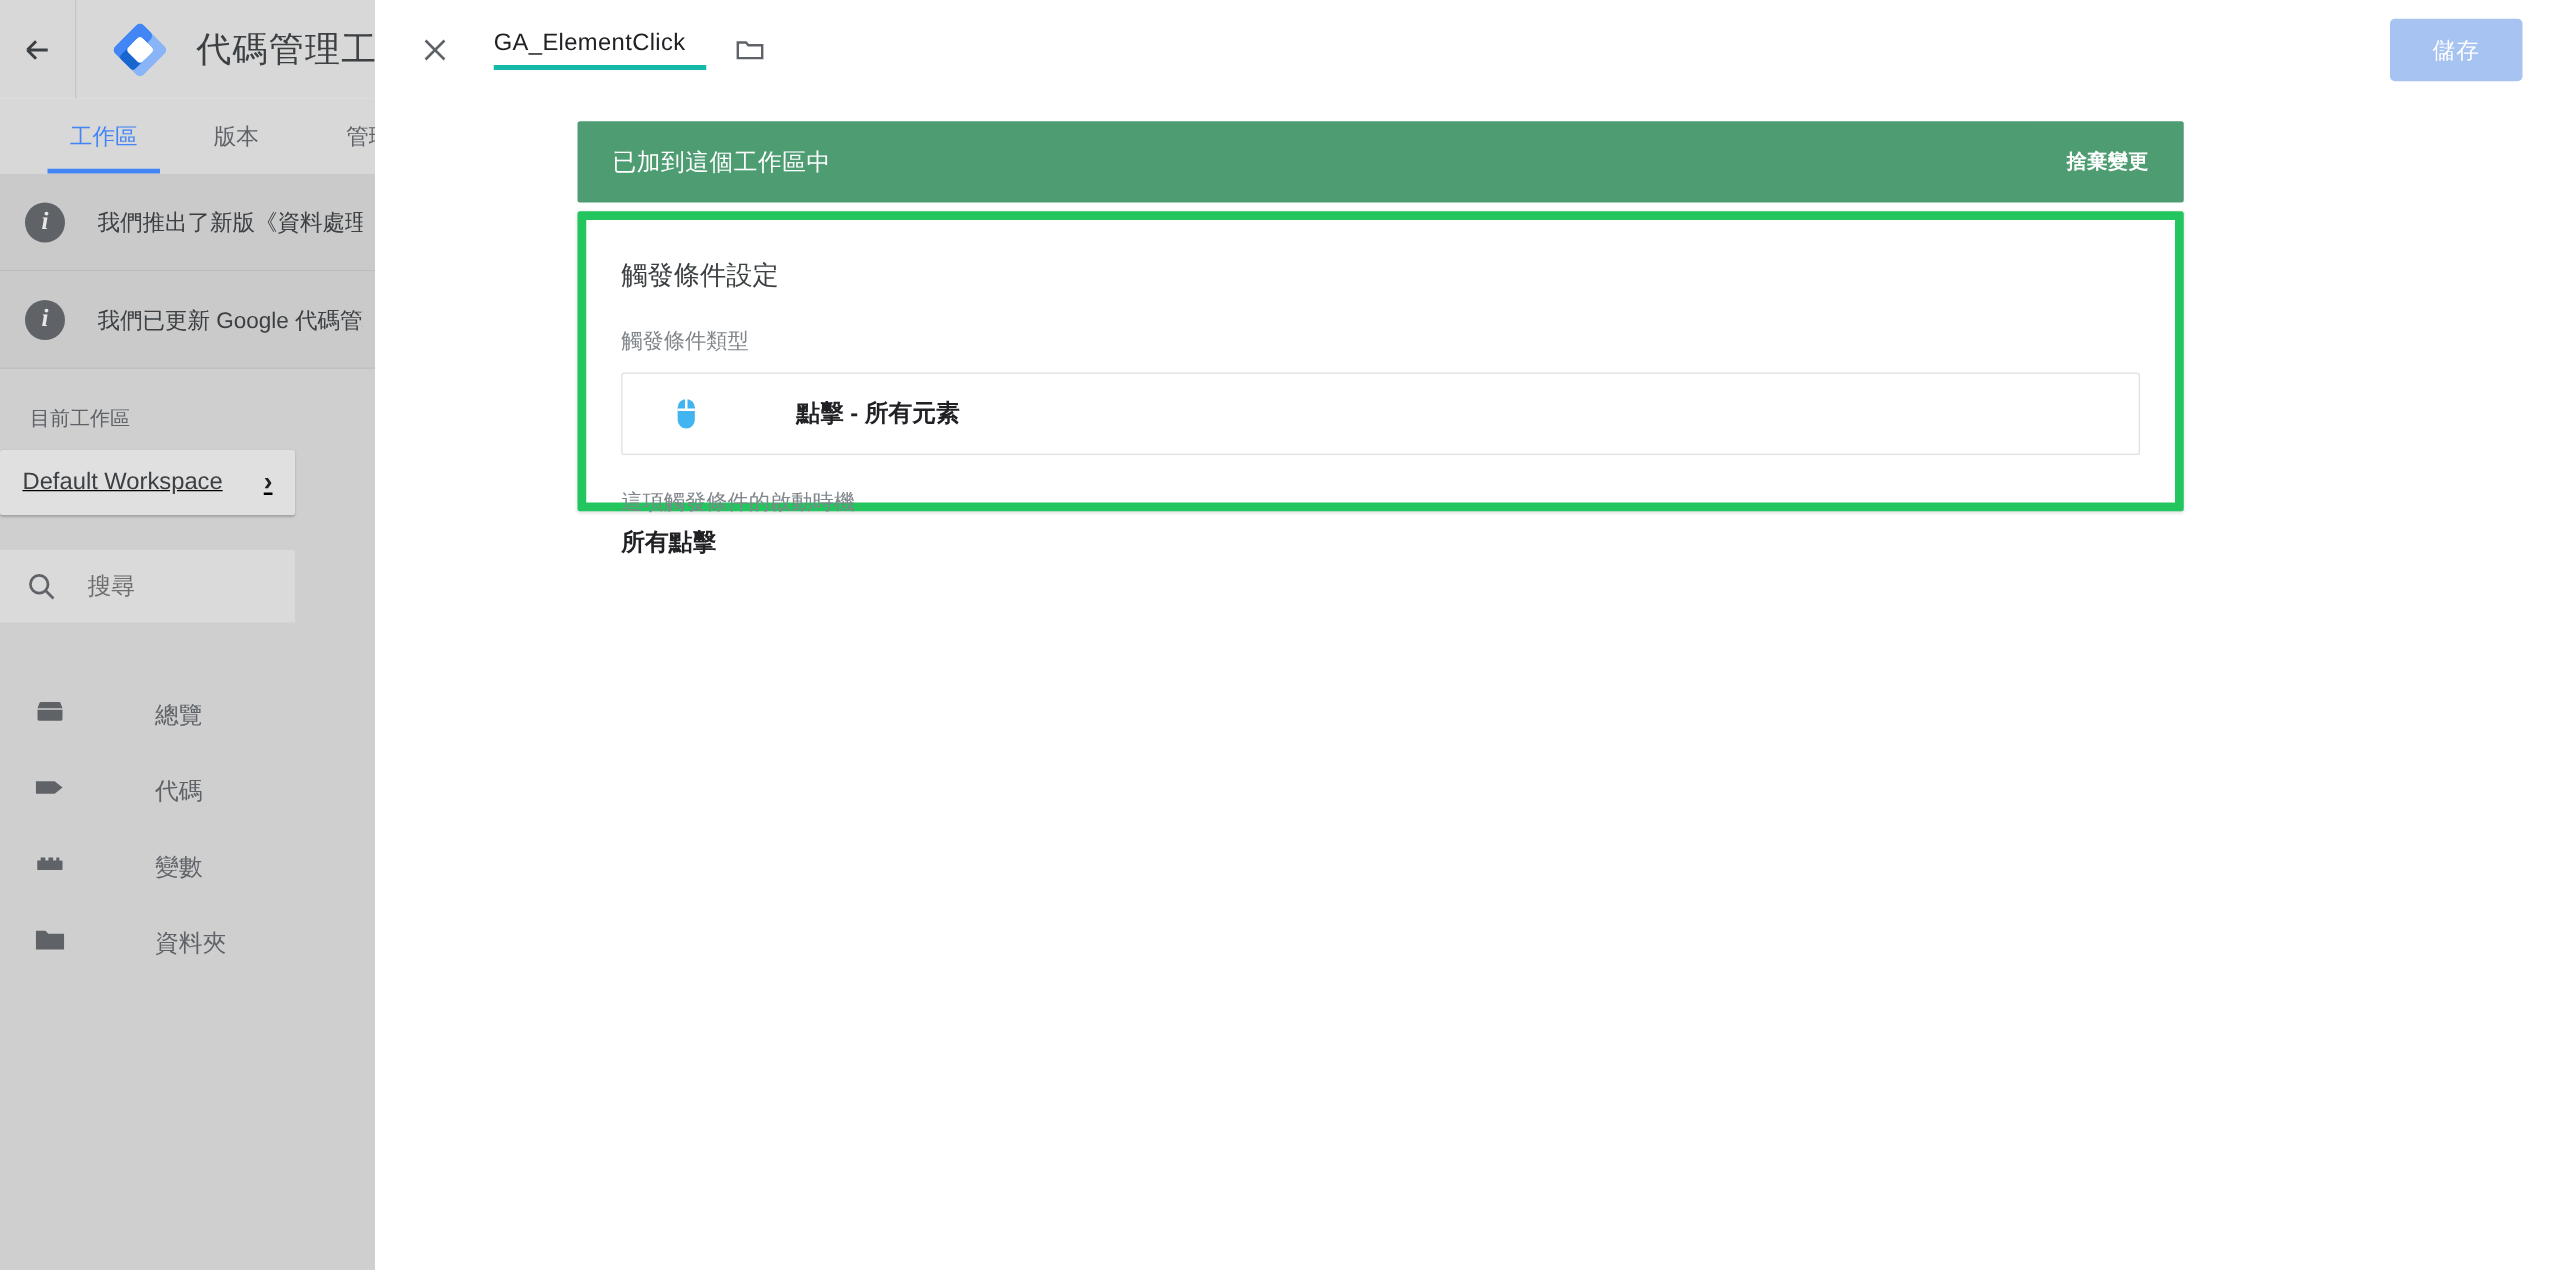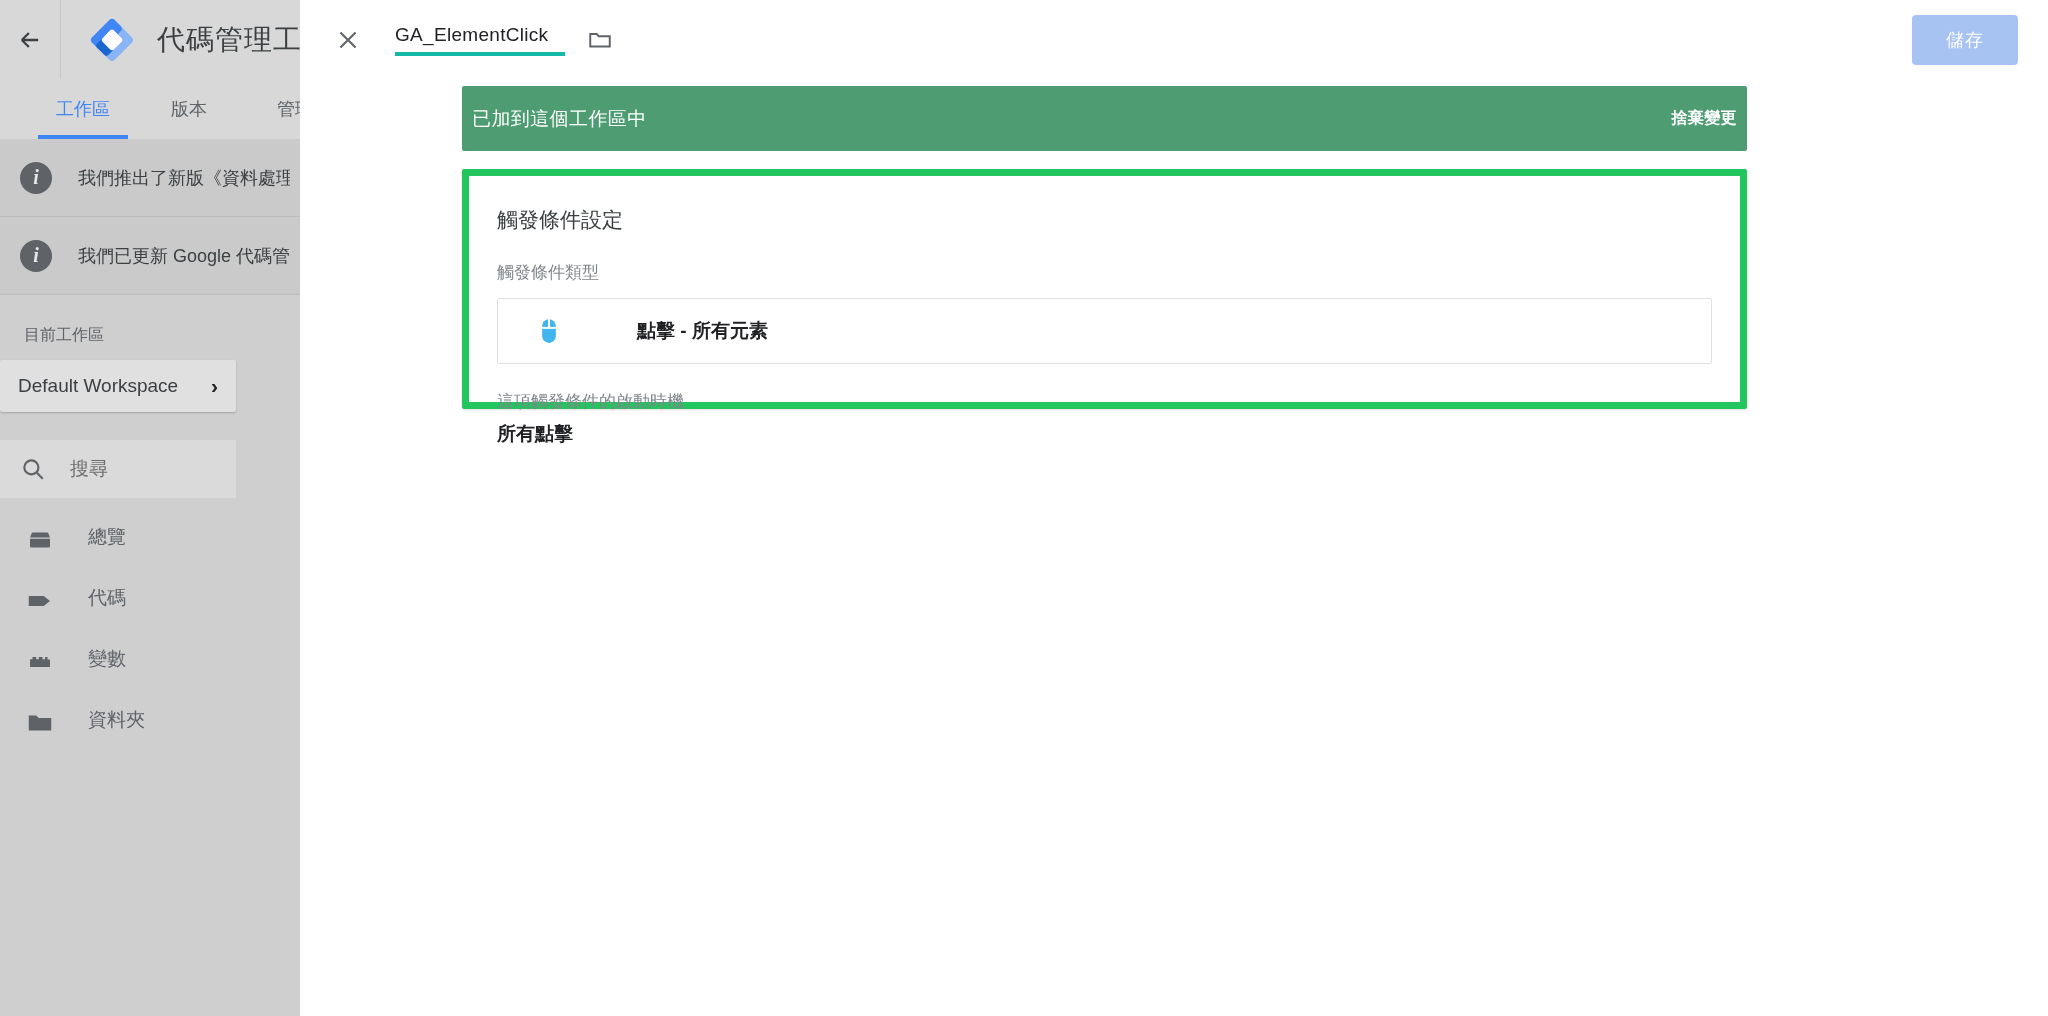--- a/index.html
+++ b/index.html
@@ -64,34 +64,35 @@
     font-family: "Liberation Serif", serif;
   }
   .notice-txt {
     margin-left: 26px; font-size: 18px; color: #3c4043; white-space: nowrap;
     overflow: hidden;
   }
   .ws-label { margin: 30px 0 0 24px; font-size: 16px; color: #5f6368; }
   .ws-select {
     margin: 14px 0 0 0; height: 52px; width: 236px; background: #e0e0e0;
     display: flex; align-items: center; padding: 0 18px;
-    box-shadow: 0 1px 2px rgba(0,0,0,.22); border-radius: 2px;
+    box-shadow: 0 1px 2px rgba(0,0,0,.22); border-radius: 2px; text-decoration: underline;
   }
   .ws-name { font-size: 19px; color: #3c4043; flex: 1; }
   .ws-chev { font-size: 21px; color: #202124; font-weight: bold; }
   .search-box {
     margin: 28px 0 0 0; height: 58px; width: 236px; background: #dadada;
     display: flex; align-items: center; padding: 0 20px;
   }
   .search-ico { width: 26px; height: 26px; color: #5f6368; }
   .search-ph { margin-left: 24px; font-size: 19px; color: #6e6e6e; }
   .navlist { margin-top: 26px; }
   .navitem {
-    height: 61px; display: flex; align-items: flex-start; padding-left: 24px;
+    height: 61px; display: flex; align-items: flex-end; padding-left: 24px;
     position: relative;
+    gap: 36px;
   }
   .navitem.active::before {
     content: ""; position: absolute; left: 0; top: 0; bottom: 0; width: 4px;
     background: #4285f4;
   }
   .nav-ico {
     width: 32px; height: 32px; display: flex; align-items: center;
     justify-content: center; color: #5f6368; flex: 0 0 auto;
   }
   .nav-label { margin-left: 32px; font-size: 19px; color: #5f6368; }
@@ -146,22 +147,22 @@
   }
   .folder-ico { margin-left: 22px; color: #5f6368; width: 26px; height: 26px; }
   .save-btn {
     margin-left: auto; background: #a7c3f2; color: #ffffff; font-size: 18px;
     padding: 13px 34px; border-radius: 4px; border: none;
     font-family: inherit; letter-spacing: 1px;
   }
 
   .modal-body { position: absolute; top: 79px; left: 0; right: 0; bottom: 0; background: #fff; }
   .banner {
-    position: absolute; left: 162px; top: 7px; width: 1285px; height: 65px;
-    background: #4e9c72; display: flex; align-items: center; padding: 0 10px;
+    position: absolute; left: 162px; top: 18px; width: 1285px; height: 65px;
+    background: #4e9c72; display: flex; align-items: center; padding: 0 28px;
     border-radius: 2px;
   }
   .banner-msg { color: #fff; font-size: 19px; letter-spacing: .4px; }
   .banner-act { margin-left: auto; color: #fff; font-size: 16px; letter-spacing: .4px; font-weight: bold; }
 
   .cfg-card {
     position: absolute; left: 162px; top: 90px; width: 1285px; height: 240px;
     background: #fff; border: 7px solid #22c55e; box-shadow: 0 1px 3px rgba(0,0,0,.13);
     border-radius: 2px;
   }

